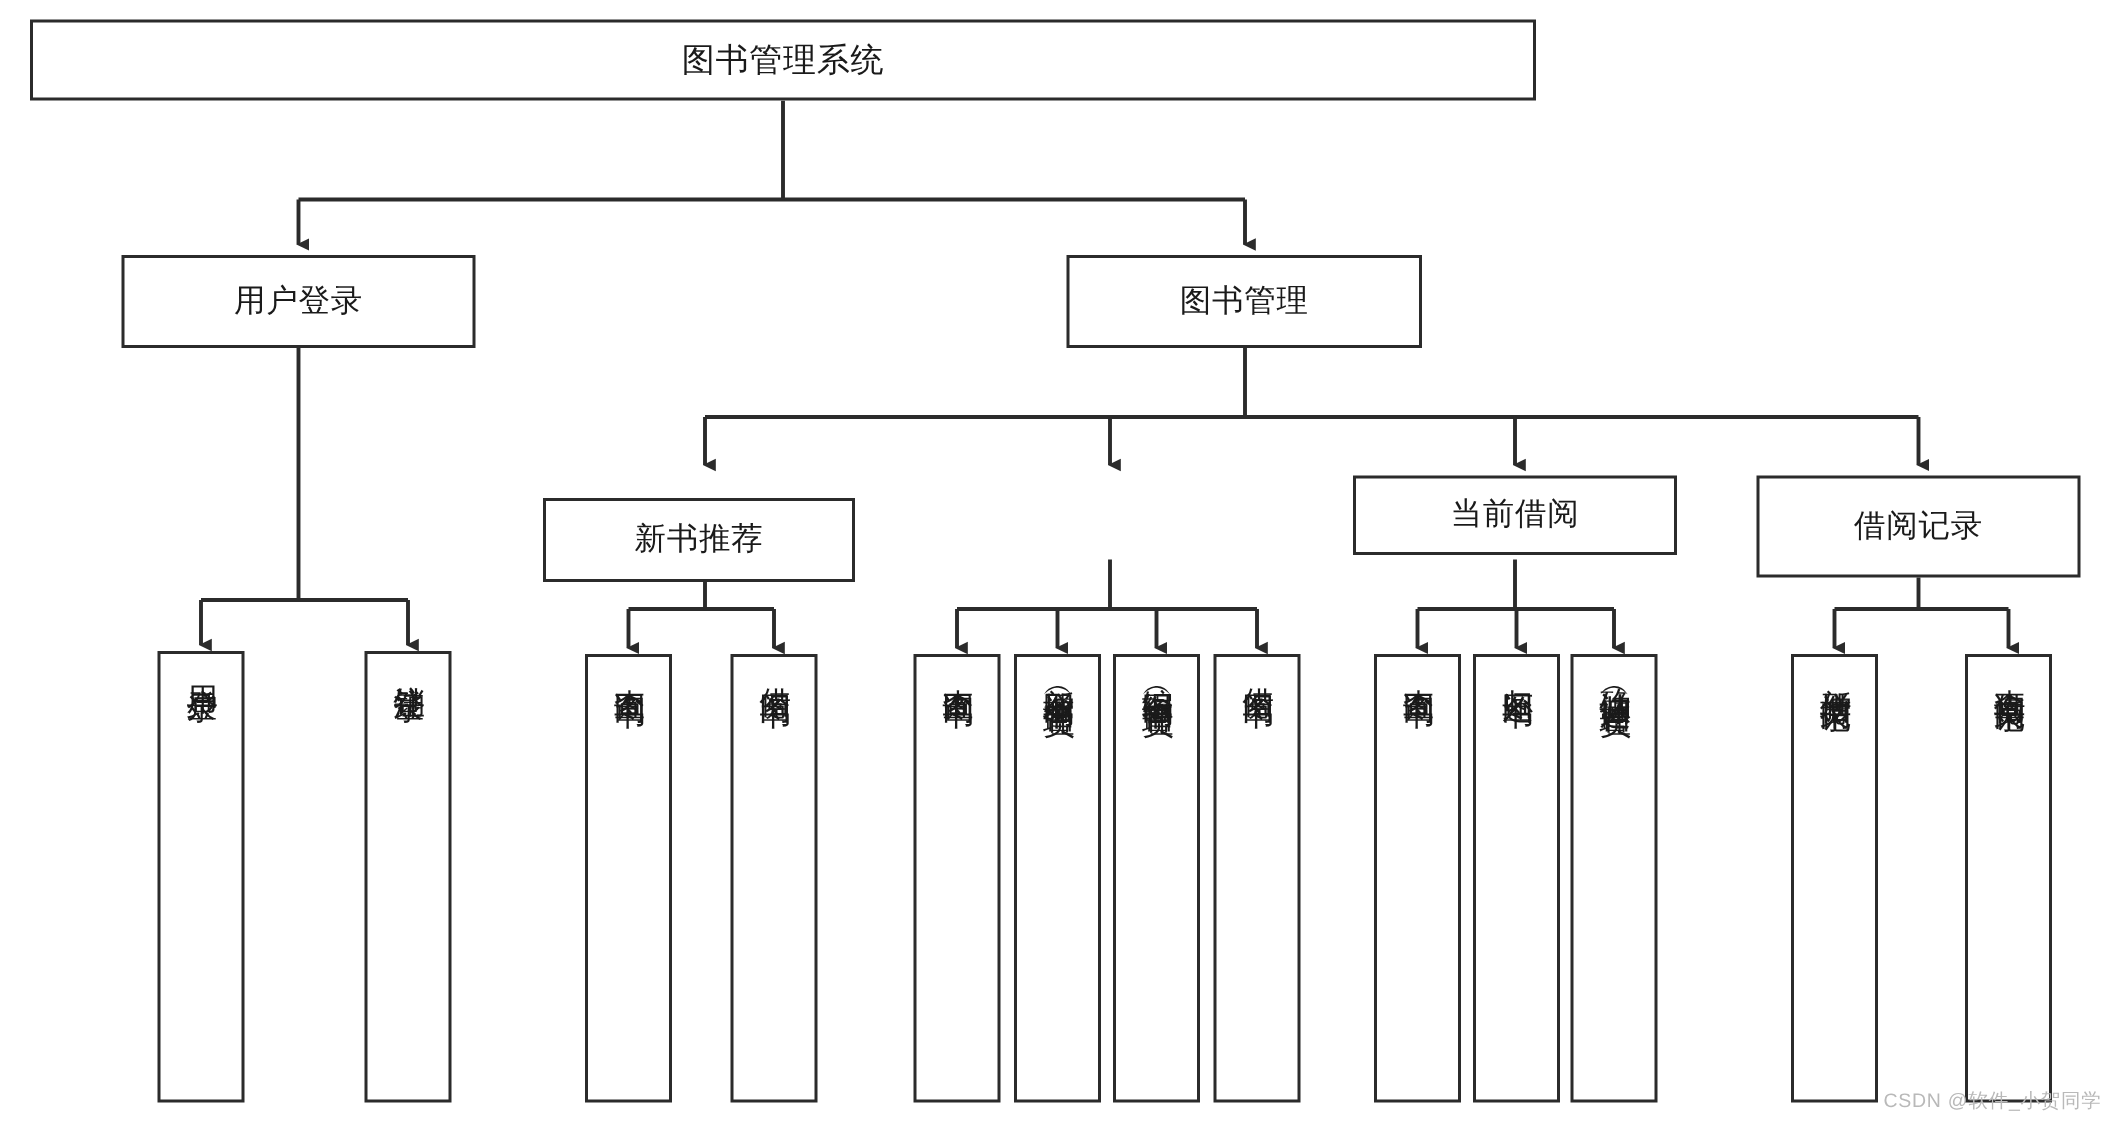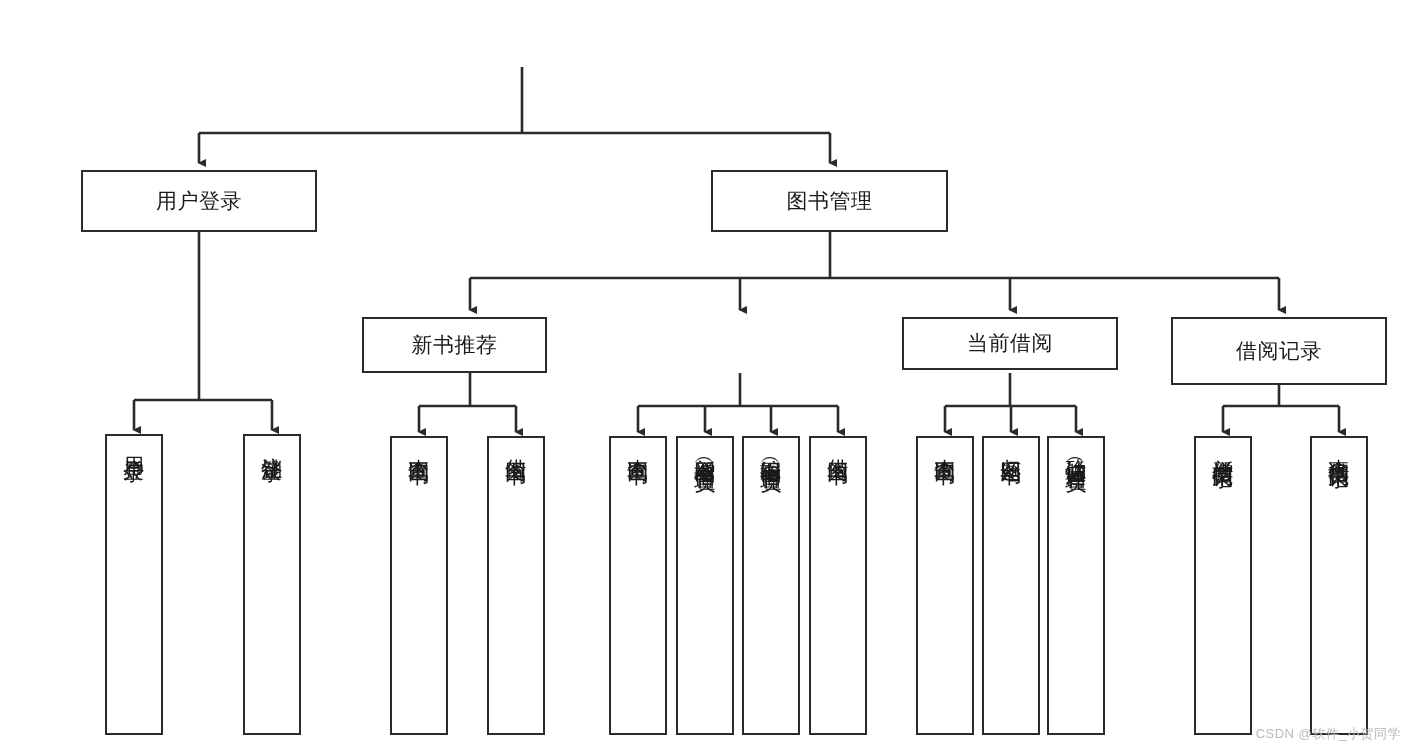--- a/index.html
+++ b/index.html
@@ -120,29 +120,32 @@
       <path d="M1011,406 L1011,432" marker-end="url(#arrow)"></path>
       <path d="M1076,406 L1076,432" marker-end="url(#arrow)"></path>
 
       <path d="M1279,373 L1279,406"></path>
       <path d="M1223,406 L1339,406"></path>
       <path d="M1223,406 L1223,432" marker-end="url(#arrow)"></path>
       <path d="M1339,406 L1339,432" marker-end="url(#arrow)"></path>
     </g>
   </svg>
 
+  <div class="node root" style="left:20px; top:13px; width:1004px; height:54px;">
+    <span class="label">图书管理系统</span>
+  </div>
 
   <div class="node" style="left:81px; top:170px; width:236px; height:62px;">
     <span class="label">用户登录</span>
   </div>
   <div class="node" style="left:711px; top:170px; width:237px; height:62px;">
     <span class="label">图书管理</span>
   </div>
 
-  <div class="node" style="left:362px; top:317px; width:185px; height:56px;">
+  <div class="node" style="left:362px; top:332px; width:208px; height:56px;">
     <span class="label">新书推荐</span>
   </div>
   <div class="node" style="left:902px; top:317px; width:216px; height:53px;">
     <span class="label">当前借阅</span>
   </div>
   <div class="node" style="left:1171px; top:317px; width:216px; height:68px;">
     <span class="label">借阅记录</span>
   </div>
 
   <div class="node leaf" style="left:105px; top:434px; width:58px; height:301px;">

